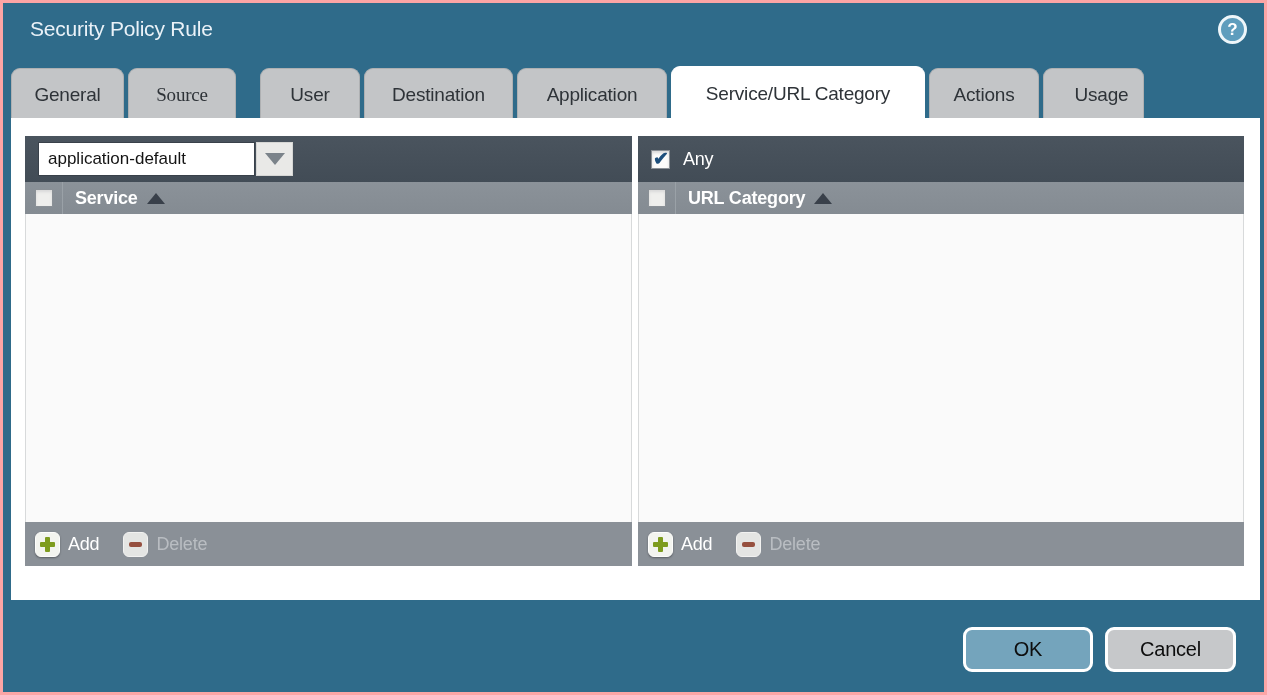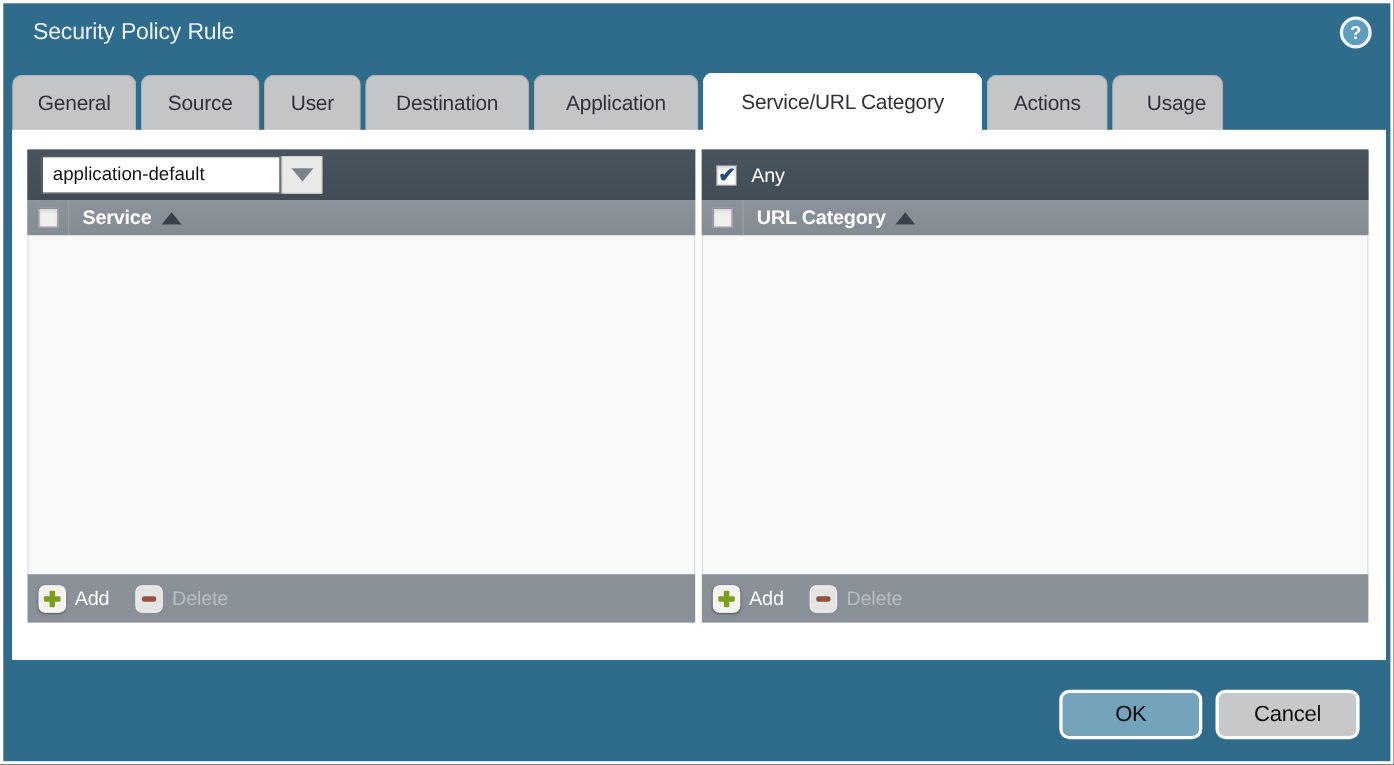--- a/index.html
+++ b/index.html
@@ -1,18 +1,18 @@
 <!DOCTYPE html>
 <html><head>
 <meta charset="utf-8">
 <style>
   html,body{margin:0;padding:0;background:#222;}
   .screen{
     position:relative;width:1267px;height:695px;box-sizing:border-box;
-    background:#2f6b8a;border:3px solid #ffffff;overflow:hidden;
+    background:#2f6b8a;border:3px solid #fca5a5;overflow:hidden;
     font-family:"Liberation Sans",sans-serif;
     -webkit-font-smoothing:antialiased;
   }
   
   .dialog-title{
     position:absolute;left:27px;top:14px;font-size:21px;color:#eaf2f8;
     letter-spacing:-0.2px;
   }
   .help-icon{
     position:absolute;right:17px;top:12px;width:29px;height:29px;box-sizing:border-box;
@@ -22,22 +22,22 @@
   }
   
   .tabs{position:absolute;left:8px;top:63px;display:flex;gap:4px;align-items:flex-end;}
   .tab{
     box-sizing:border-box;height:52px;background:#c3c5c7;border-radius:9px 9px 0 0;
     border:1px solid #aeb0b2;border-bottom:none;
     color:#2e3338;font-size:19px;display:flex;align-items:center;justify-content:center;
     cursor:pointer;letter-spacing:-0.2px;
   }
   .tab:nth-child(1){width:113px;}
-  .tab:nth-child(2){width:108px;}
-  .tab:nth-child(3){width:88px;}
+  .tab:nth-child(2){width:108px;font-family:Liberation Serif, serif;}
+  .tab:nth-child(3){width:100px;margin-left:20px;}
   .tab:nth-child(4){width:149px;}
   .tab:nth-child(5){width:150px;}
   .tab:nth-child(6){width:254px;}
   .tab:nth-child(7){width:110px;}
   .tab:nth-child(8){width:101px;padding-left:16px;}
   .tab.active{background:#fff;border-color:#fff;height:54px;position:relative;z-index:3;}
   
   .card{position:absolute;left:8px;top:115px;width:1249px;height:482px;background:#fff;z-index:1;}
   .panel{position:absolute;top:18px;height:430px;display:flex;flex-direction:column;}
   .panel.left{left:14px;width:607px;}

